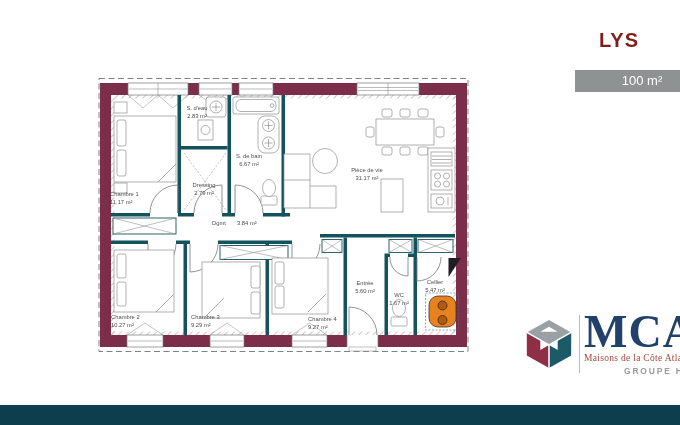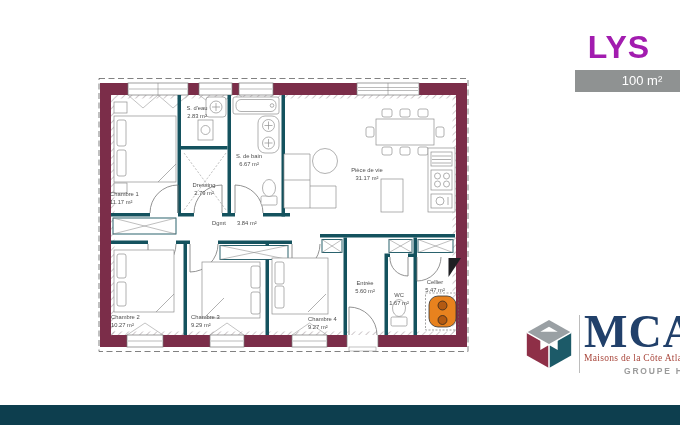--- a/index.html
+++ b/index.html
@@ -2,21 +2,21 @@
 <html><head>
 <meta charset="utf-8">
 <style>
   html,body{margin:0;padding:0;background:#fff;}
   .stage{position:relative;width:680px;height:425px;background:#fff;overflow:hidden;
          font-family:"Liberation Sans",sans-serif;}
   svg text{font-family:"Liberation Sans",sans-serif;}
   .rl{font-size:5.8px;fill:#4d4d4d;}
   .rlc{text-anchor:middle;}
   .model-title{position:absolute;left:575px;top:29px;width:88px;text-align:center;
-               font-size:32px;font-weight:bold;color:#a21caf;letter-spacing:1px;}
+               font-size:20px;font-weight:bold;color:#7f1d1d;letter-spacing:1px;}
   .area-badge{position:absolute;left:575px;top:70px;width:88px;height:22px;line-height:22px;
               background:#8f9292;color:#fff;font-size:13px;text-align:center;padding-left:23px;}
   .brand{position:absolute;left:521px;top:306px;width:159px;height:74px;overflow:hidden;}
   .brand .cube{position:absolute;left:1px;top:10px;}
   .brand .divider{position:absolute;left:58px;top:9px;width:1px;height:58px;background:#bcbcbc;}
   .brand .text-col{position:absolute;left:63px;top:2px;white-space:nowrap;}
   .brand .mca{font-family:"Liberation Serif",serif;font-weight:bold;font-size:46px;
               line-height:48px;color:#21406a;letter-spacing:1px;}
   .brand .tagline{font-family:"Liberation Serif",serif;font-size:9.5px;color:#a8453a;
                   letter-spacing:0.3px;margin-top:-3px;}

